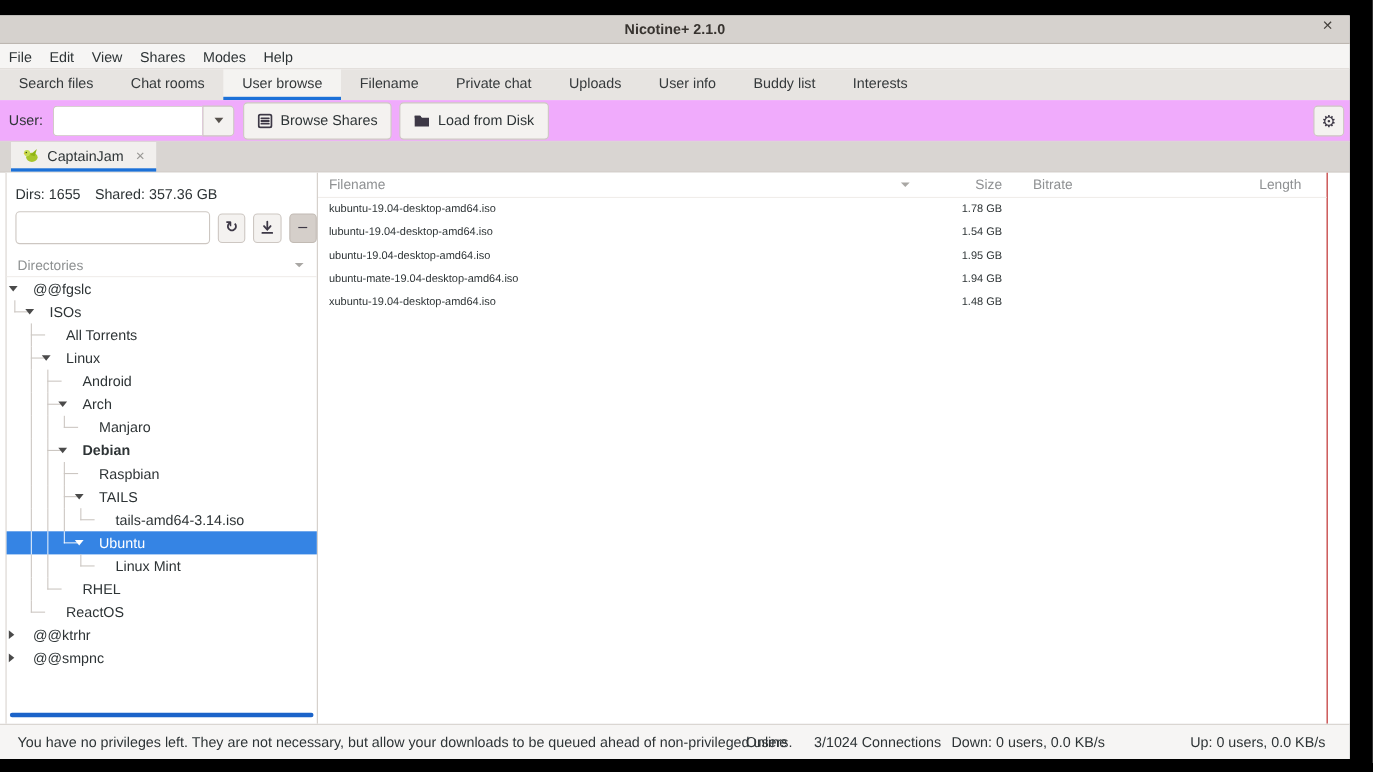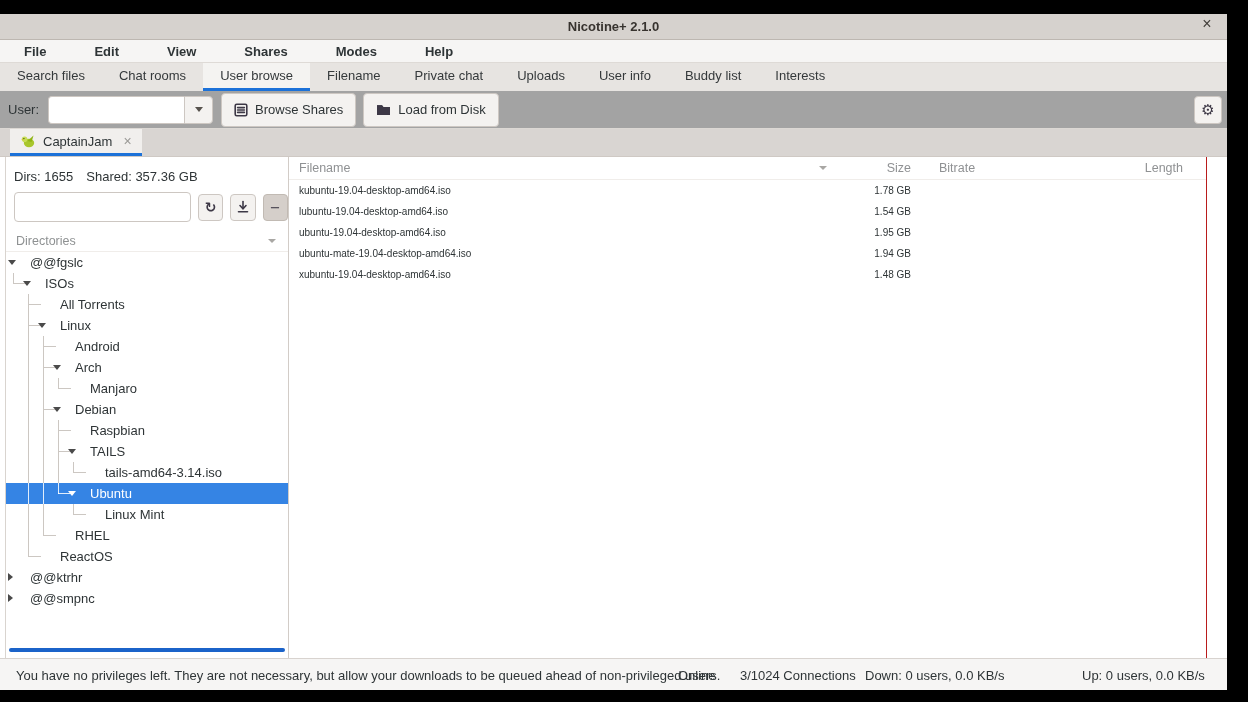--- a/index.html
+++ b/index.html
@@ -10,29 +10,29 @@
   .window { position:absolute; top:14px; left:0; width:1227px; height:676px; background:#fff; display:flex; flex-direction:column; }
 
   
   .titlebar { height:26px; background:#d6d2ce; border-bottom:1px solid #bdb7b1; position:relative;
               display:flex; align-items:center; justify-content:center; }
   .titlebar .title { font-weight:bold; font-size:13px; color:#37332f; }
   .titlebar .close { position:absolute; right:10px; top:1px; font-size:16px; color:#44403c; width:20px; text-align:center; }
 
   
   .menubar { height:23px; background:#f6f5f4; border-bottom:1px solid #dedad6; display:flex; align-items:center; padding-left:0; }
-  .menu-item { padding:0 24px; height:23px; line-height:23px;font-weight:bold; }
+  .menu-item { padding:0 8px; height:23px; line-height:23px; }
 
   
   .maintabs { height:28px; background:#e7e4e1; display:flex; align-items:stretch; }
   .main-tab { padding:0 17px; display:flex; align-items:center; color:#35393b; border-bottom:3px solid transparent; }
   .main-tab.active { background:#f4f3f1; border-bottom:3px solid #1c71d8; }
 
   
-  .toolbar { height:38px; background:#a3a3a3; border-bottom:1px solid #dcd8d4; display:flex; align-items:center; position:relative; padding-left:8px; }
+  .toolbar { height:38px; background:#f0abfc; border-bottom:1px solid #dcd8d4; display:flex; align-items:center; position:relative; padding-left:8px; }
   .user-label { margin-right:9px; }
   .combo { display:flex; height:28px; }
   .combo input { width:136px; height:28px; border:1px solid #cdc7c2; border-right:none; border-radius:4px 0 0 4px;
                  background:#fff; padding:0 6px; font:inherit; outline:none; }
   .combo .drop { width:29px; height:28px; border:1px solid #cdc7c2; border-radius:0 4px 4px 0; background:#f4f2f0;
                  display:flex; align-items:center; justify-content:center; }
   .caret-down { width:0; height:0; border-left:4px solid transparent; border-right:4px solid transparent; border-top:5px solid #57524d; }
   .tb-btn { height:28px; border:1px solid #cdc7c2; border-radius:4px; background:#f4f2f0; display:flex; align-items:center;
             padding:16px 12px; margin-left:7px; gap:7px; color:#2e3436; }
   .tb-btn svg { display:block; }
@@ -243,21 +243,21 @@
               <div class="tl" style="left: 37px; top: 0px; width: 1px; height: 21px;"></div>
               <div class="tl" style="left: 52px; top: 0px; width: 1px; height: 11px;"></div>
               <div class="tl" style="left: 52px; top: 10px; width: 13px; height: 1px;"></div>
               <span class="label" style="left: 84px;">Manjaro</span>
             </div>
             <div class="tree-row">
               <div class="tl" style="left: 22px; top: 0px; width: 1px; height: 21px;"></div>
               <div class="tl" style="left: 37px; top: 0px; width: 1px; height: 21px;"></div>
               <div class="tl" style="left: 37px; top: 10px; width: 13px; height: 1px;"></div>
               <div class="twisty down" style="left: 47px;"></div>
-              <span class="label" style="left: 69px;">Debian</span>
+              <span class="label" style="left: 69px; font-weight: bold;">Debian</span>
             </div>
             <div class="tree-row">
               <div class="tl" style="left: 22px; top: 0px; width: 1px; height: 21px;"></div>
               <div class="tl" style="left: 37px; top: 0px; width: 1px; height: 21px;"></div>
               <div class="tl" style="left: 52px; top: 0px; width: 1px; height: 21px;"></div>
               <div class="tl" style="left: 52px; top: 10px; width: 13px; height: 1px;"></div>
               <span class="label" style="left: 84px;">Raspbian</span>
             </div>
             <div class="tree-row">
               <div class="tl" style="left: 22px; top: 0px; width: 1px; height: 21px;"></div>

